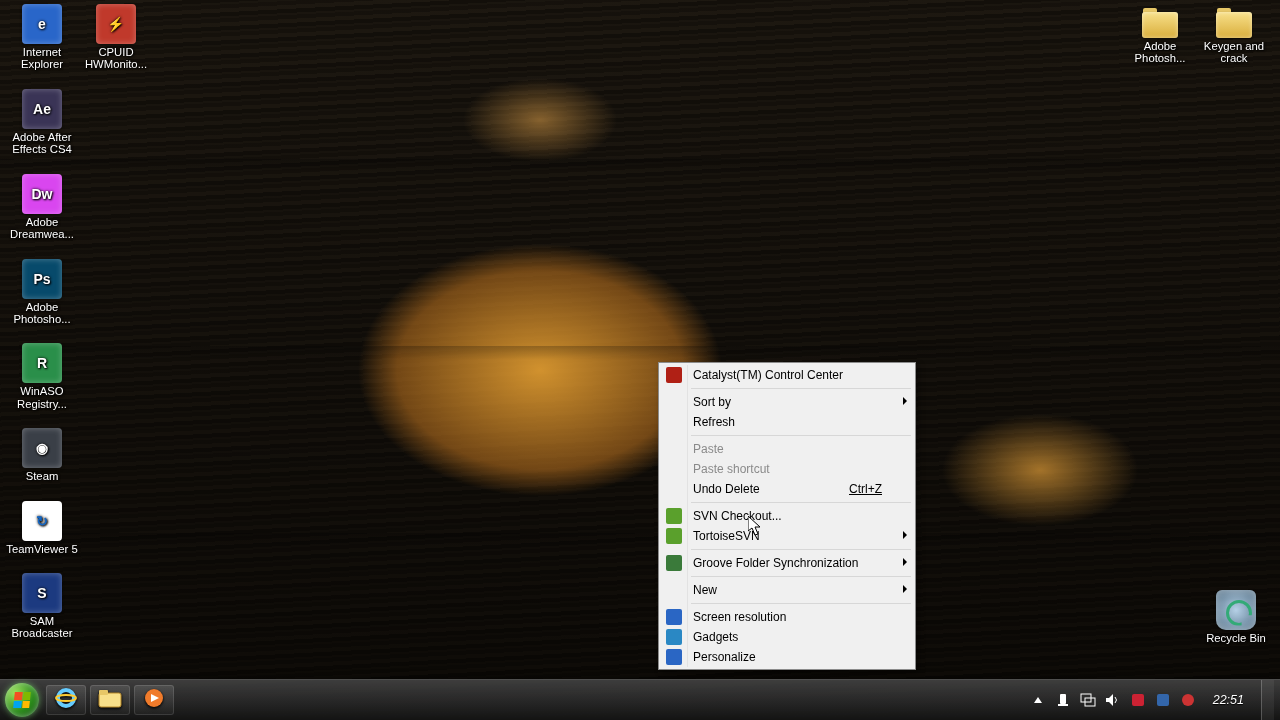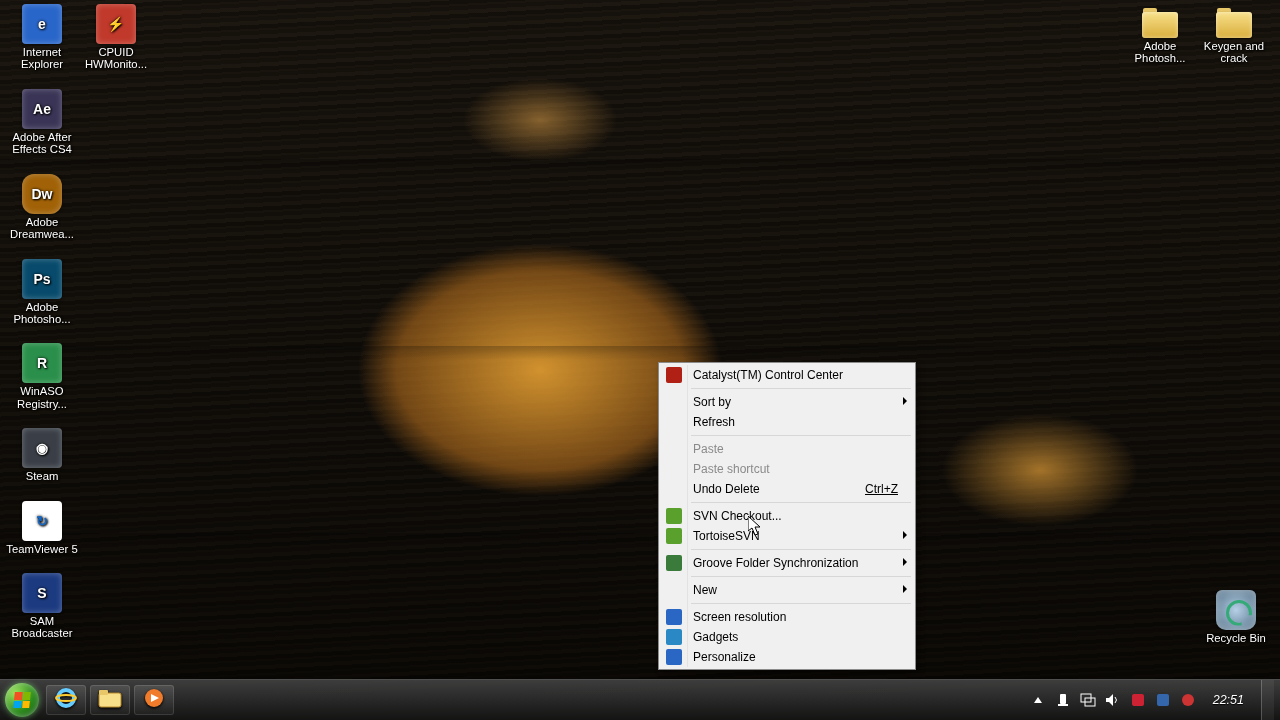--- a/index.html
+++ b/index.html
@@ -51,21 +51,21 @@
   }
   .cm-iconcol {
     position:absolute; left:2px; top:2px; bottom:2px; width:26px;
     background:#f0f0f0; border-right:1px solid #e2e2e2;
   }
   .cm-item {
     position:relative; height:20px; line-height:20px; padding-left:32px; padding-right:20px;
     white-space:nowrap;
   }
   .cm-item.disabled { color:#8a8a8a; }
-  .cm-item .shortcut { position:absolute; right:15px;text-decoration:underline; }
+  .cm-item .shortcut { position:absolute; right:31px;text-decoration:underline; }
   .cm-item .arrow { position:absolute; right:6px; top:5px; width:0;height:0;
     border-left:4px solid #000; border-top:4px solid transparent; border-bottom:4px solid transparent; }
   .cm-sep { height:1px; margin:3px 2px 3px 30px; background:#d7d7d7; }
   .cm-icon {
     position:absolute; left:5px; top:2px; width:16px; height:16px; border-radius:2px;
   }
 
   
   .cursor { position:absolute; left:748px; top:516px; pointer-events:none; z-index:100; }
 
@@ -133,21 +133,21 @@
       <div class="desktop-icon">
         <div class="ico" style="background: rgb(192, 57, 43);">⚡</div>
         <div class="lbl">CPUID HWMonito...</div>
       </div>
     </div>
     <div class="desktop-icon">
       <div class="ico" style="background: rgb(58, 52, 86);">Ae</div>
       <div class="lbl">Adobe After Effects CS4</div>
     </div>
     <div class="desktop-icon">
-      <div class="ico" style="background: #a16207; border-radius: 12px;">Dw</div>
+      <div class="ico" style="background: #d946ef;">Dw</div>
       <div class="lbl">Adobe Dreamwea...</div>
     </div>
     <div class="desktop-icon">
       <div class="ico" style="background: rgb(7, 74, 107);">Ps</div>
       <div class="lbl">Adobe Photosho...</div>
     </div>
     <div class="desktop-icon">
       <div class="ico" style="background: rgb(42, 143, 74);">R</div>
       <div class="lbl">WinASO Registry...</div>
     </div>

